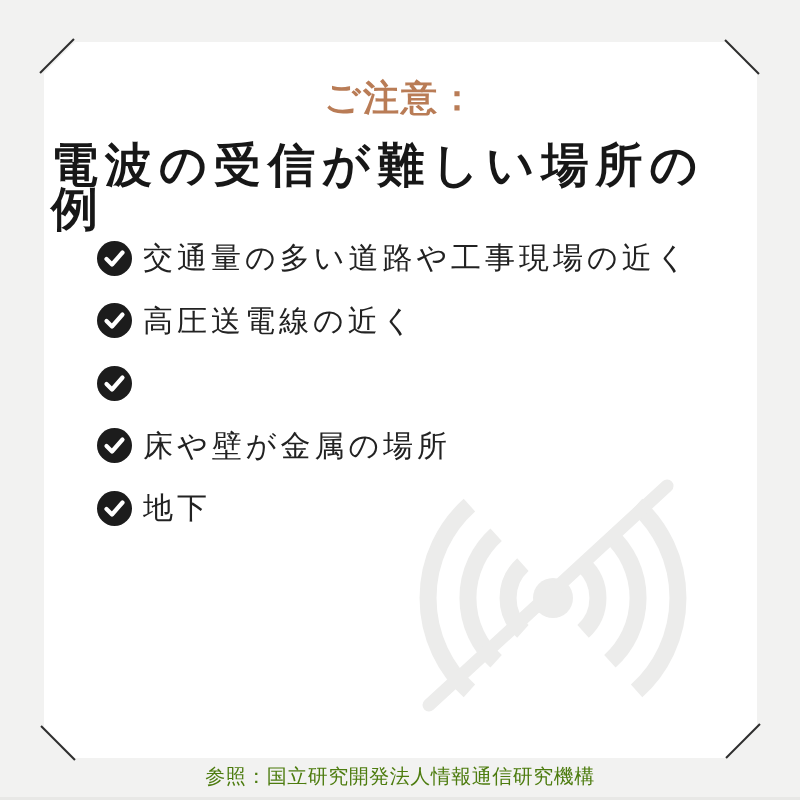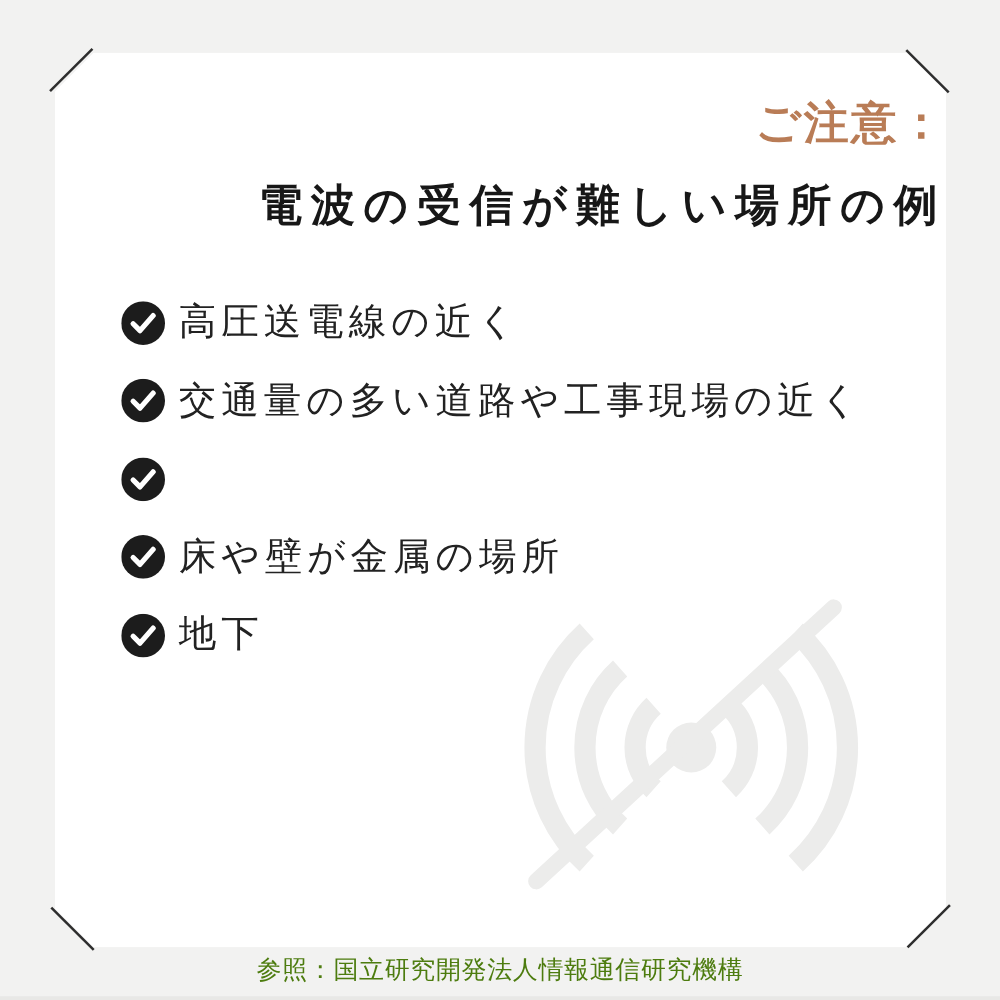--- a/index.html
+++ b/index.html
@@ -26,29 +26,29 @@
     width: 48px; height: 0;
     border-top: 2px solid #2e2e2e;
   }
   .corner-tl { left: 33px;  top: 55px;  transform: rotate(-45deg); }
   .corner-tr { left: 718px; top: 56px;  transform: rotate(45deg); }
   .corner-bl { left: 34px;  top: 742px; transform: rotate(45deg); }
   .corner-br { left: 719px; top: 740px; transform: rotate(-45deg); }
 
   .title {
     position: absolute; left: 0; width: 100%; top: 35px;
-    text-align: right;
+    text-align: center;
     font-size: 36px; line-height: 42px;
     font-weight: 700; letter-spacing: 2px;
     color: #b97c56;
   }
   .heading {
     position: absolute; left: 0; width: 100%; top: 101px;
-    text-align: right;
-    font-size: 35px; line-height: 44px;
+    text-align: left;
+    font-size: 47px; line-height: 44px;
     font-weight: 700;
     letter-spacing: 7px; padding-left: 7px;
     color: #171717;
   }
 
   .list { position: absolute; left: 53px; top: 185px; list-style: none; }
   .item { display: flex; align-items: center; height: 62.5px; }
   .item .check { width: 35px; height: 35px; margin-right: 11px; flex: none; }
   .item .label {
     font-size: 30px; letter-spacing: 4px;
@@ -90,28 +90,28 @@
     <div class="title">ご注意：</div>
 
     <div class="heading">電波の受信が難しい場所の例</div>
 
     <ul class="list">
       <li class="item">
         <svg class="check" viewBox="0 0 35 35">
             <circle cx="17.5" cy="17.5" r="17.5" fill="#1c1c1c"></circle>
             <path d="M9.5 18 L15 23.5 L25.5 11.5" stroke="#ffffff" stroke-width="4.2" fill="none" stroke-linecap="round" stroke-linejoin="round"></path>
           </svg>
-        <span class="label">高圧送電線の近く</span>
+        <span class="label">交通量の多い道路や工事現場の近く</span>
       </li>
       <li class="item">
         <svg class="check" viewBox="0 0 35 35">
             <circle cx="17.5" cy="17.5" r="17.5" fill="#1c1c1c"></circle>
             <path d="M9.5 18 L15 23.5 L25.5 11.5" stroke="#ffffff" stroke-width="4.2" fill="none" stroke-linecap="round" stroke-linejoin="round"></path>
           </svg>
-        <span class="label">交通量の多い道路や工事現場の近く</span>
+        <span class="label">高圧送電線の近く</span>
       </li>
       <li class="item">
         <svg class="check" viewBox="0 0 35 35">
             <circle cx="17.5" cy="17.5" r="17.5" fill="#1c1c1c"></circle>
             <path d="M9.5 18 L15 23.5 L25.5 11.5" stroke="#ffffff" stroke-width="4.2" fill="none" stroke-linecap="round" stroke-linejoin="round"></path>
           </svg>
       </li>
       <li class="item">
         <svg class="check" viewBox="0 0 35 35">
             <circle cx="17.5" cy="17.5" r="17.5" fill="#1c1c1c"></circle>

